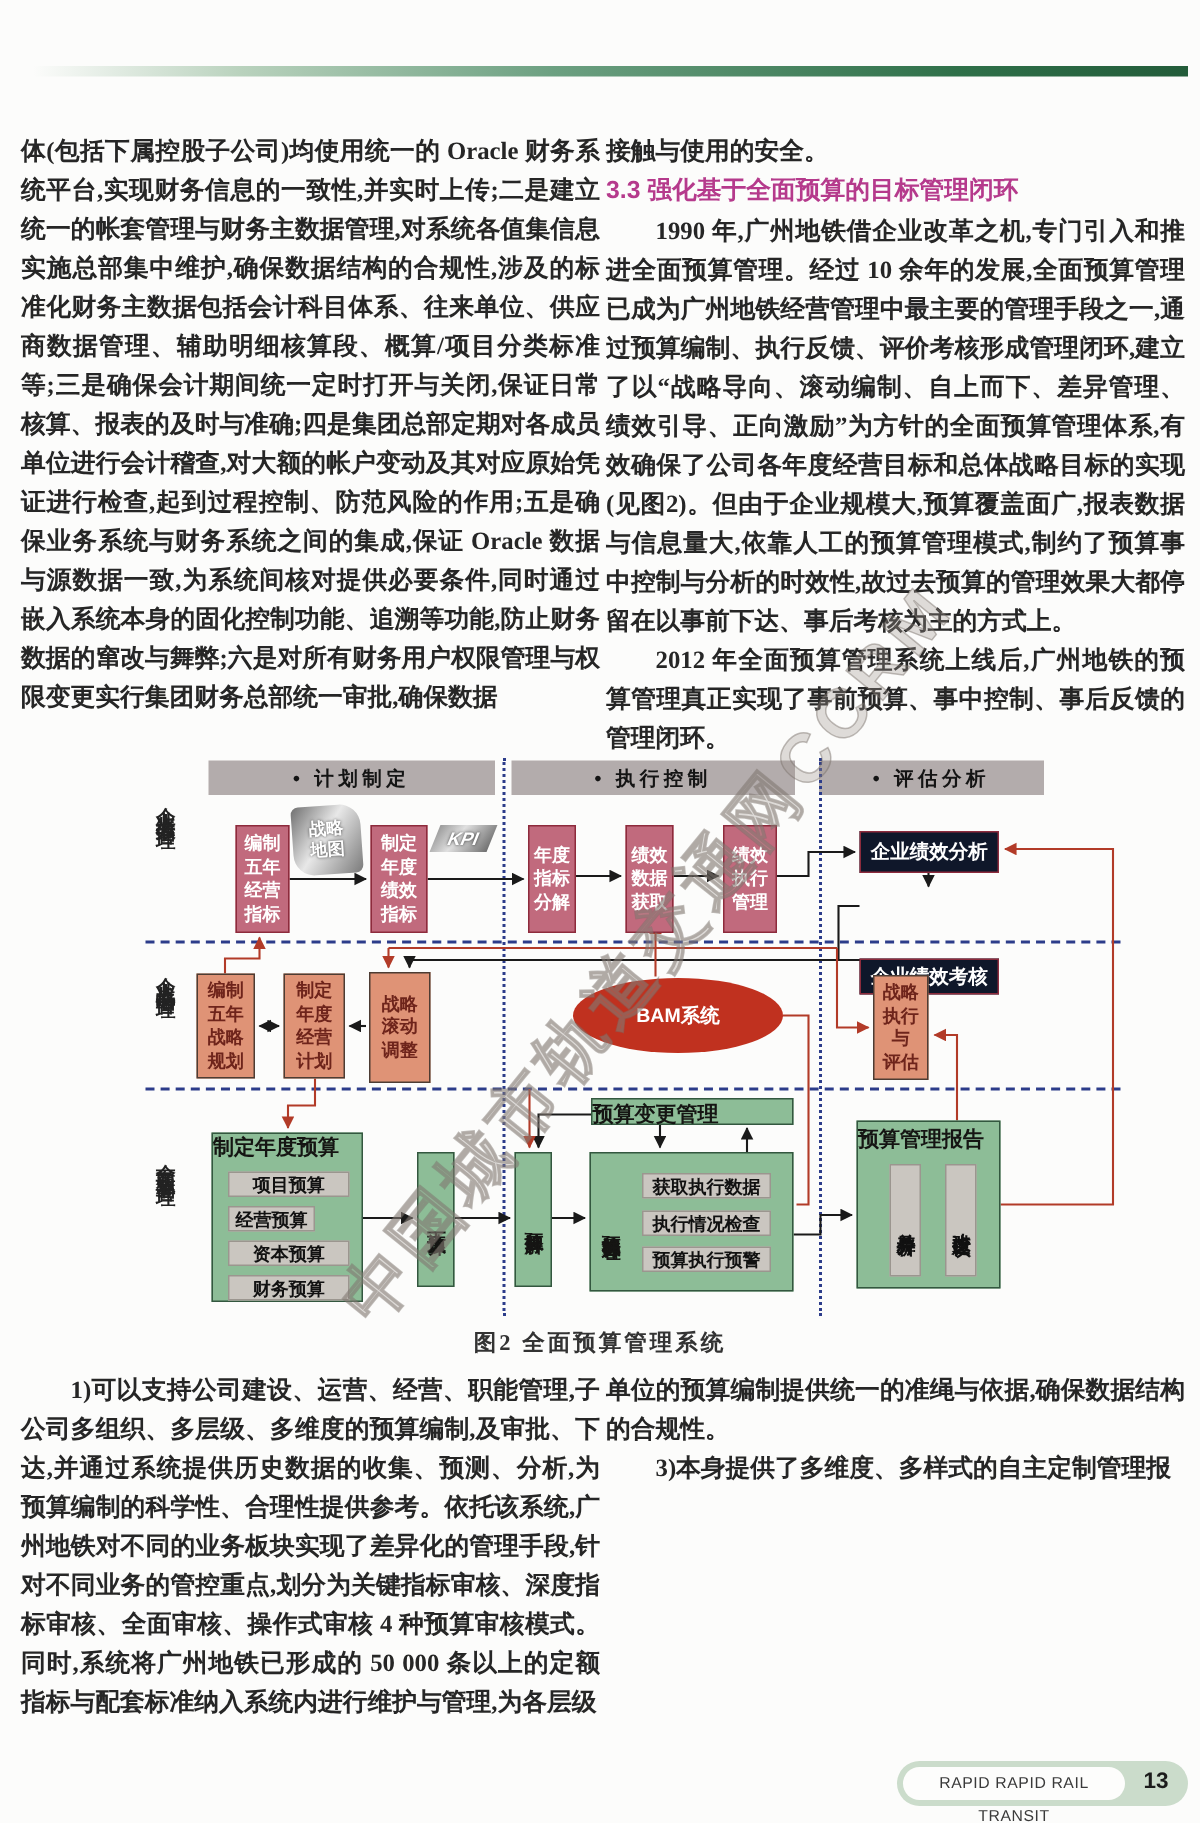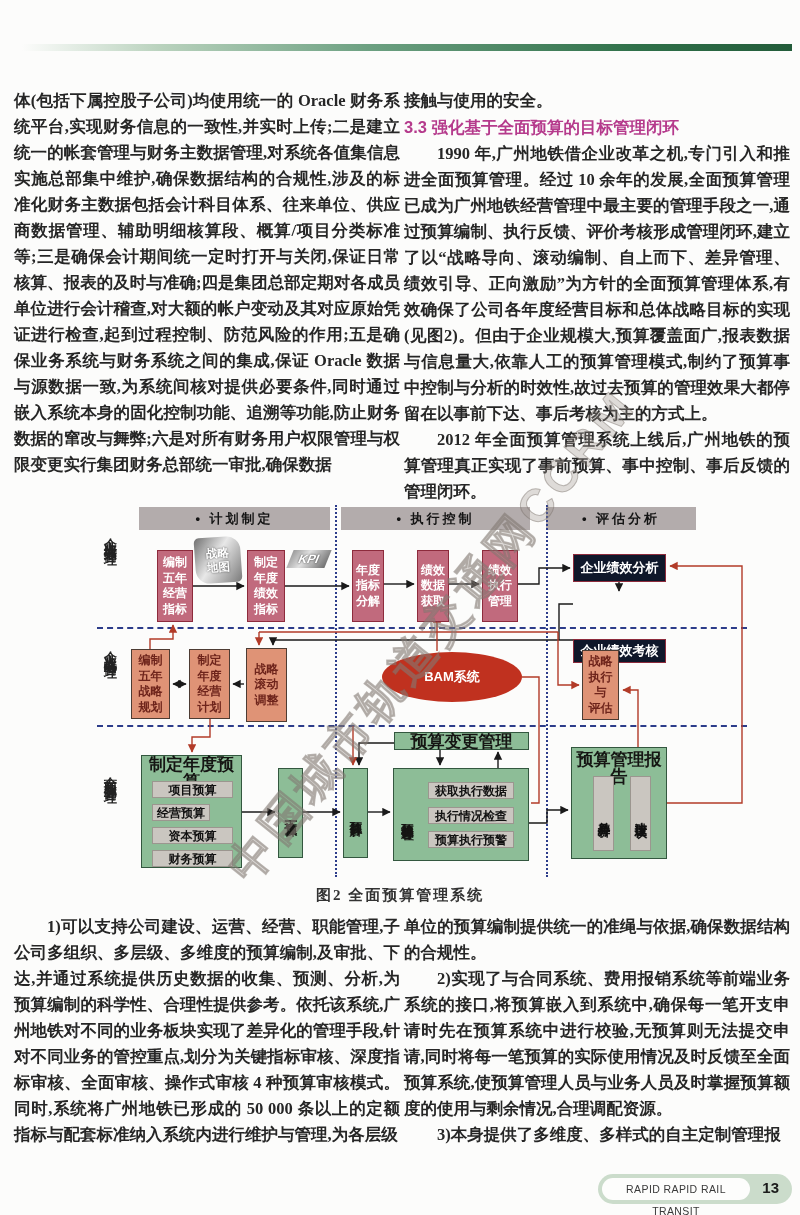--- a/index.html
+++ b/index.html
@@ -21,21 +21,21 @@
           text-align:center;line-height:23px;height:23px;}
   .rowlab{writing-mode:vertical-rl;text-orientation:upright;font-size:13px;font-weight:600;
           letter-spacing:3px;color:#222;}
   .pinkbox{background:#c16a7d;border:1px solid #8d2b3c;color:#fff;font-size:12px;font-weight:bold;
           line-height:15.5px;text-align:center;white-space:pre-line;display:flex;align-items:center;justify-content:center;}
   .pinkwide{background:#0f172a;border:1px solid #8d2b3c;color:#fff;font-size:13px;font-weight:bold;
           text-align:center;display:flex;align-items:center;justify-content:center;}
   .salbox{background:#df9376;border:1px solid #4d3c33;color:#6e241b;font-size:12px;font-weight:bold;
           line-height:15.5px;text-align:center;white-space:pre-line;display:flex;align-items:center;justify-content:center;}
   .greenbox{background:#8dbd97;border:1px solid #33573f;color:#151513;}
-  .gtitle{font-size:17px;font-weight:bold;text-align:center;line-height:17px;}
+  .gtitle{font-size:14px;font-weight:bold;line-height:17px;}
   .gray{background:#cac6c0;border:1px solid #9b968f;color:#111;font-size:12px;font-weight:bold;
         text-align:center;}
   .vtext{writing-mode:vertical-rl;text-orientation:upright;display:flex;align-items:center;justify-content:center;
         font-size:12.5px;font-weight:bold;letter-spacing:1px;}
   .ellipse{background:#c0311f;border-radius:50%;color:#fff;font-size:13px;font-weight:bold;
         display:flex;align-items:center;justify-content:center;}
   .banner{background:linear-gradient(125deg,#6f6f6f,#e8e8e8 45%,#7a7a7a);border-radius:5px 14px 5px 14px;
         transform:rotate(-4deg);color:#fff;font-size:11.5px;font-weight:bold;line-height:14px;text-align:center;
         white-space:pre-line;display:flex;align-items:center;justify-content:center;text-shadow:0 0 2px #444;}
   .kpi{background:linear-gradient(110deg,#9a9a9a,#e0e0e0 40%,#6f6f6f);transform:skewX(-22deg);
@@ -195,20 +195,19 @@
 
 <div class="watermark">中国城市轨道交通网CCRM</div>
 
 <div class="caption">图2  全面预算管理系统</div>
 
 <div class="col" style="left:14px;top:914px;">
   <p class="indent">1)可以支持公司建设、运营、经营、职能管理,子公司多组织、多层级、多维度的预算编制,及审批、下达,并通过系统提供历史数据的收集、预测、分析,为预算编制的科学性、合理性提供参考。依托该系统,广州地铁对不同的业务板块实现了差异化的管理手段,针对不同业务的管控重点,划分为关键指标审核、深度指标审核、全面审核、操作式审核 4 种预算审核模式。同时,系统将广州地铁已形成的 50 000 条以上的定额指标与配套标准纳入系统内进行维护与管理,为各层级</p>
 </div>
 <div class="col" style="left:404px;top:914px;">
   <p>单位的预算编制提供统一的准绳与依据,确保数据结构的合规性。</p>
-  <p class="indent">2)实现了与合同系统、费用报销系统等前端业务系统的接口,将预算嵌入到系统中,确保每一笔开支申请时先在预算系统中进行校验,无预算则无法提交申请,同时将每一笔预算的实际使用情况及时反馈至全面预算系统,使预算管理人员与业务人员及时掌握预算额度的使用与剩余情况,合理调配资源。</p>
   <p class="indent">3)本身提供了多维度、多样式的自主定制管理报</p>
 </div>
 
 <div class="footer-pill">
   <div class="footer-inner">RAPID RAPID RAIL TRANSIT</div>
   <div class="footer-num">13</div>
 </div>
 
 </body></html>

